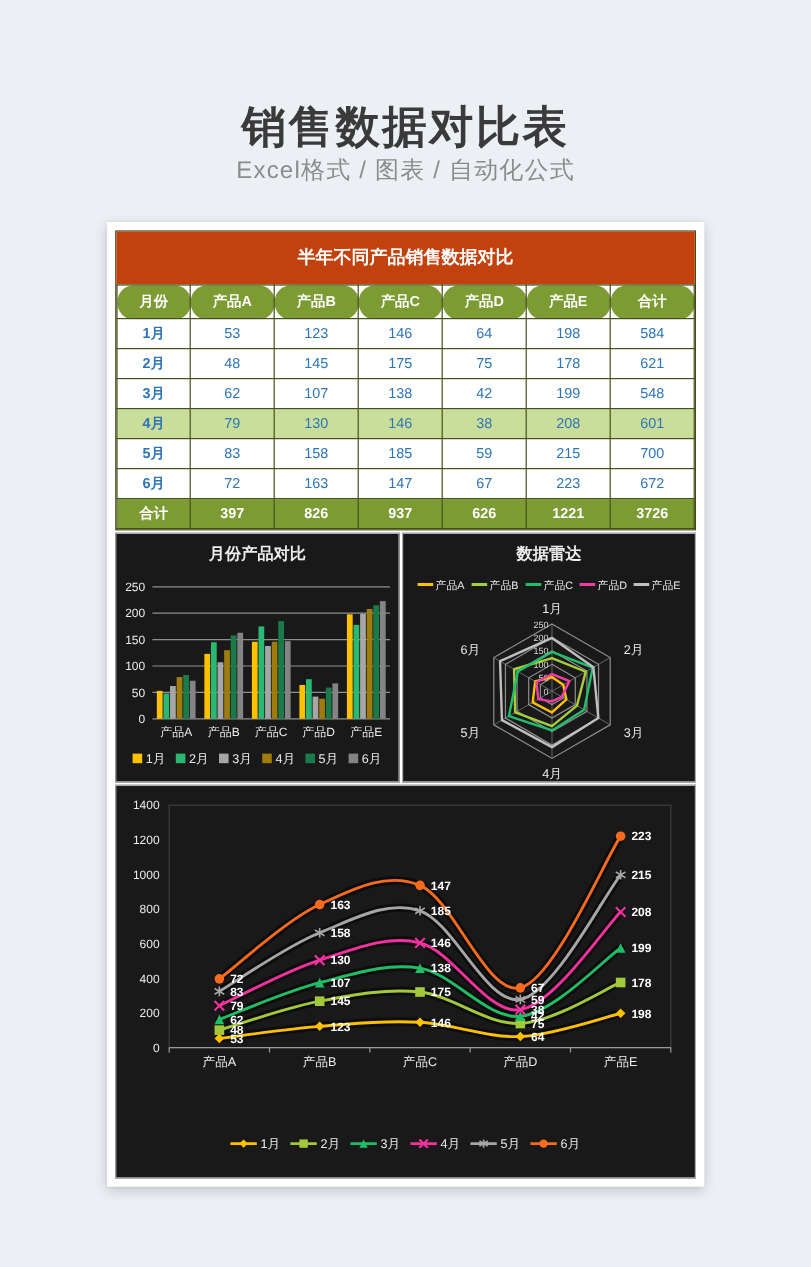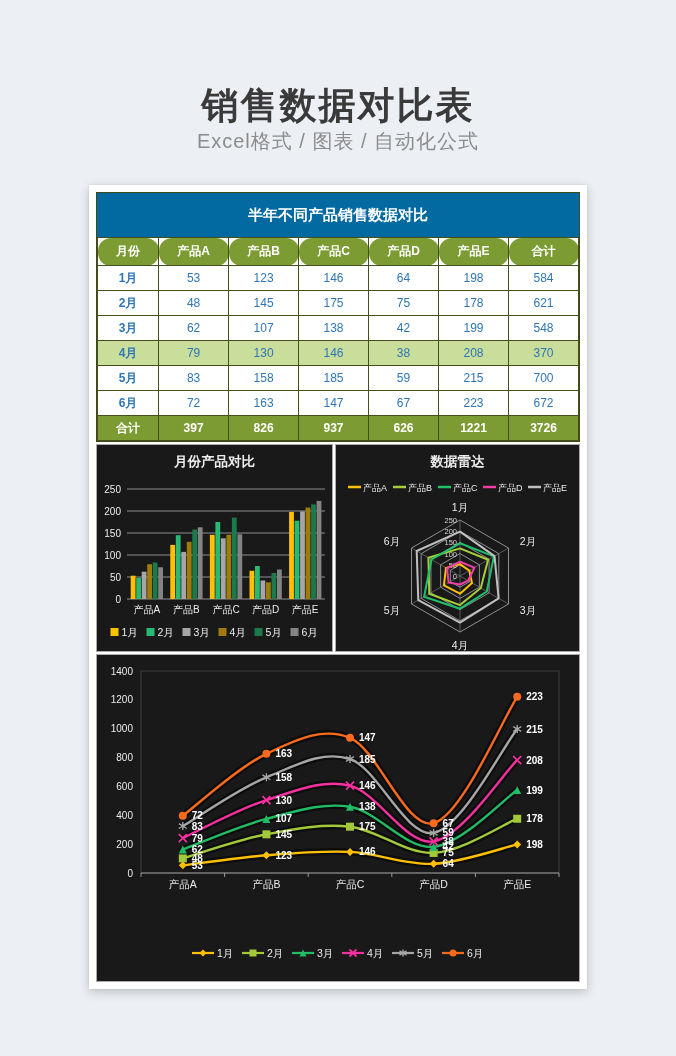--- a/index.html
+++ b/index.html
@@ -18,21 +18,21 @@
     font-size:20px;color:#8C8C8C;margin-top:0;letter-spacing:1px;
   }
   .template-card{
     width:484px;margin:30px auto 0 auto;
     background:#FFFFFF;padding:7px;
     box-shadow:0 3px 10px rgba(0,0,0,0.20), 0 0 2px rgba(0,0,0,0.10);
   }
   
   .table-wrap{border:1px solid #3F4A18;}
   .table-title{
-    background:#0369a1;color:#FFFFFF;font-weight:bold;
+    background:#c2410c;color:#FFFFFF;font-weight:bold;
     text-align:center;font-size:15px;height:44px;line-height:44px;
   }
   table.sheet{width:100%;border-collapse:collapse;table-layout:fixed;}
   table.sheet th,table.sheet td{
     border:1px solid #44501B;text-align:center;padding:0;
     font-size:12px;background:#FFFFFF;color:#2E75B6;height:24px;
   }
   table.sheet th{
     background:#7D9B33;color:#FFFFFF;font-weight:bold;height:27px;font-size:12px;border-radius:13px;
   }
@@ -112,21 +112,21 @@
             <td>199</td>
             <td>548</td>
           </tr>
           <tr class="hl">
             <td class="month">4月</td>
             <td>79</td>
             <td>130</td>
             <td>146</td>
             <td>38</td>
             <td>208</td>
-            <td>370</td>
+            <td>601</td>
           </tr>
           <tr>
             <td class="month">5月</td>
             <td>83</td>
             <td>158</td>
             <td>185</td>
             <td>59</td>
             <td>215</td>
             <td>700</td>
           </tr>

